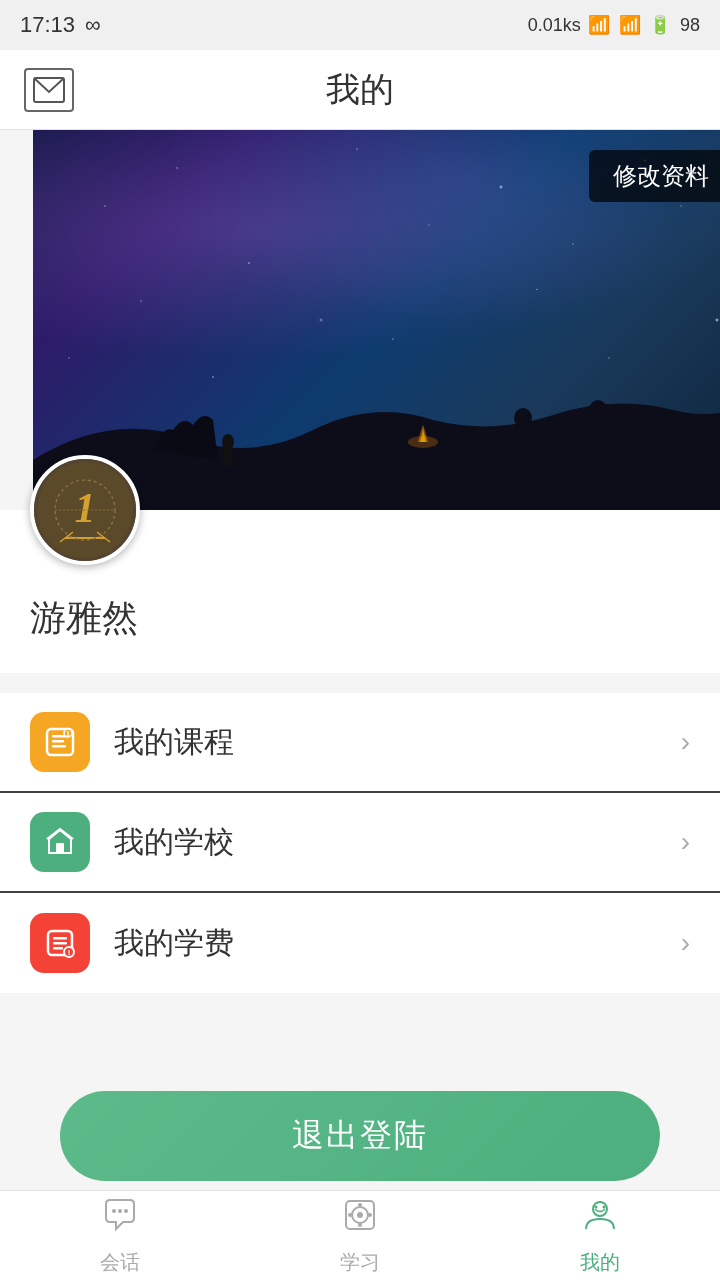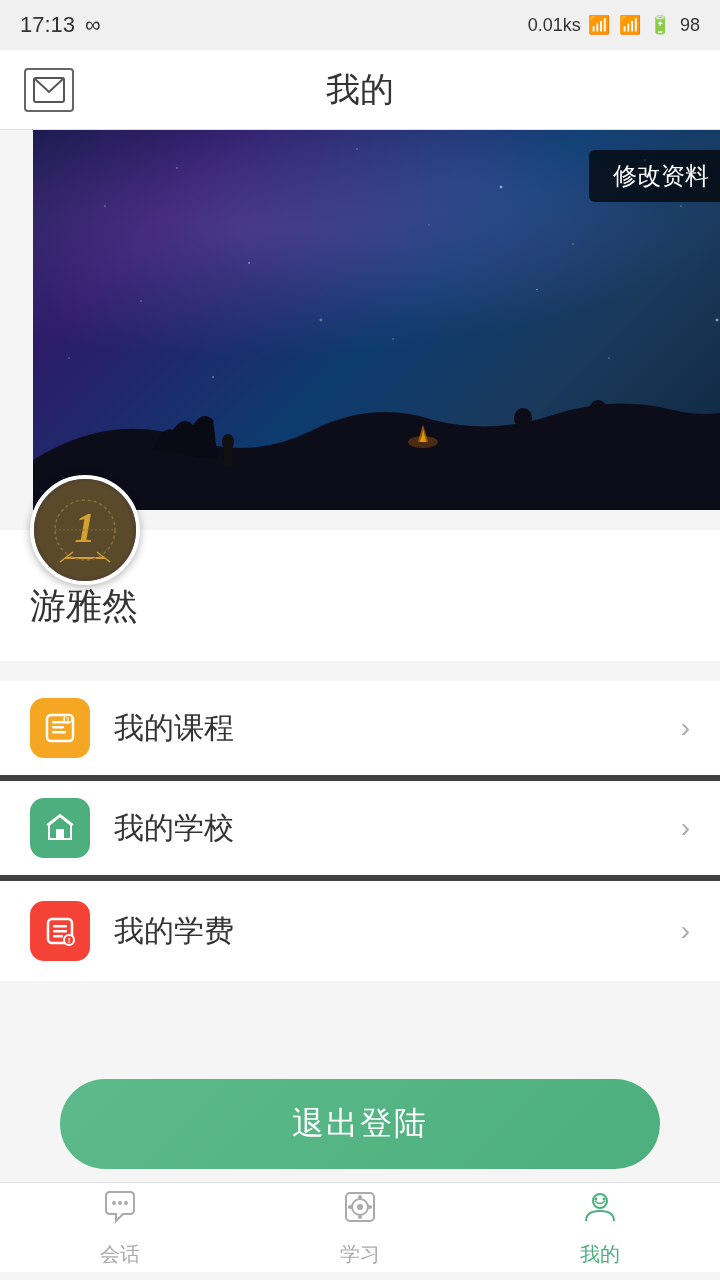--- a/index.html
+++ b/index.html
@@ -149,41 +149,40 @@
       width: 100%;
       height: 100%;
       background: radial-gradient(circle at 50% 50%, #6b5b3a, #4a3a2a);
       display: flex;
       align-items: center;
       justify-content: center;
       position: relative;
     }
 
     .username-area {
-      padding-top: 52px;
+      padding-top: 84px;
       padding-left: 30px;
-      margin-top: 20px;
     }
     .username {
       font-size: 36px;
       color: #333;
       font-weight: 500;
     }
 
     
     .menu-section {
       background: #fff;
       margin-top: 20px;
     }
     .menu-item {
       display: flex;
       align-items: center;
       padding: 0 30px;
       height: 100px;
-      border-bottom: 6px solid #404040;
+      border-bottom: 2px solid #404040;
       cursor: pointer;
       background: #fff;
     }
     .menu-item:last-child { border-bottom: none; }
     .menu-icon {
       width: 60px;
       height: 60px;
       border-radius: 14px;
       display: flex;
       align-items: center;
@@ -219,21 +218,21 @@
       font-size: 32px;
       border: none;
       cursor: pointer;
       letter-spacing: 2px;
       margin-top: 48px;
     }
 
     
     .bottom-tabs {
       position: fixed;
-      bottom: 8px;
+      bottom: 0;
       left: 0;
       width: 720px;
       height: 90px;
       background: #fff;
       border-top: 1px solid #e0e0e0;
       display: flex;
       align-items: stretch;
       justify-content: space-between;
     }
     .tab-item {

